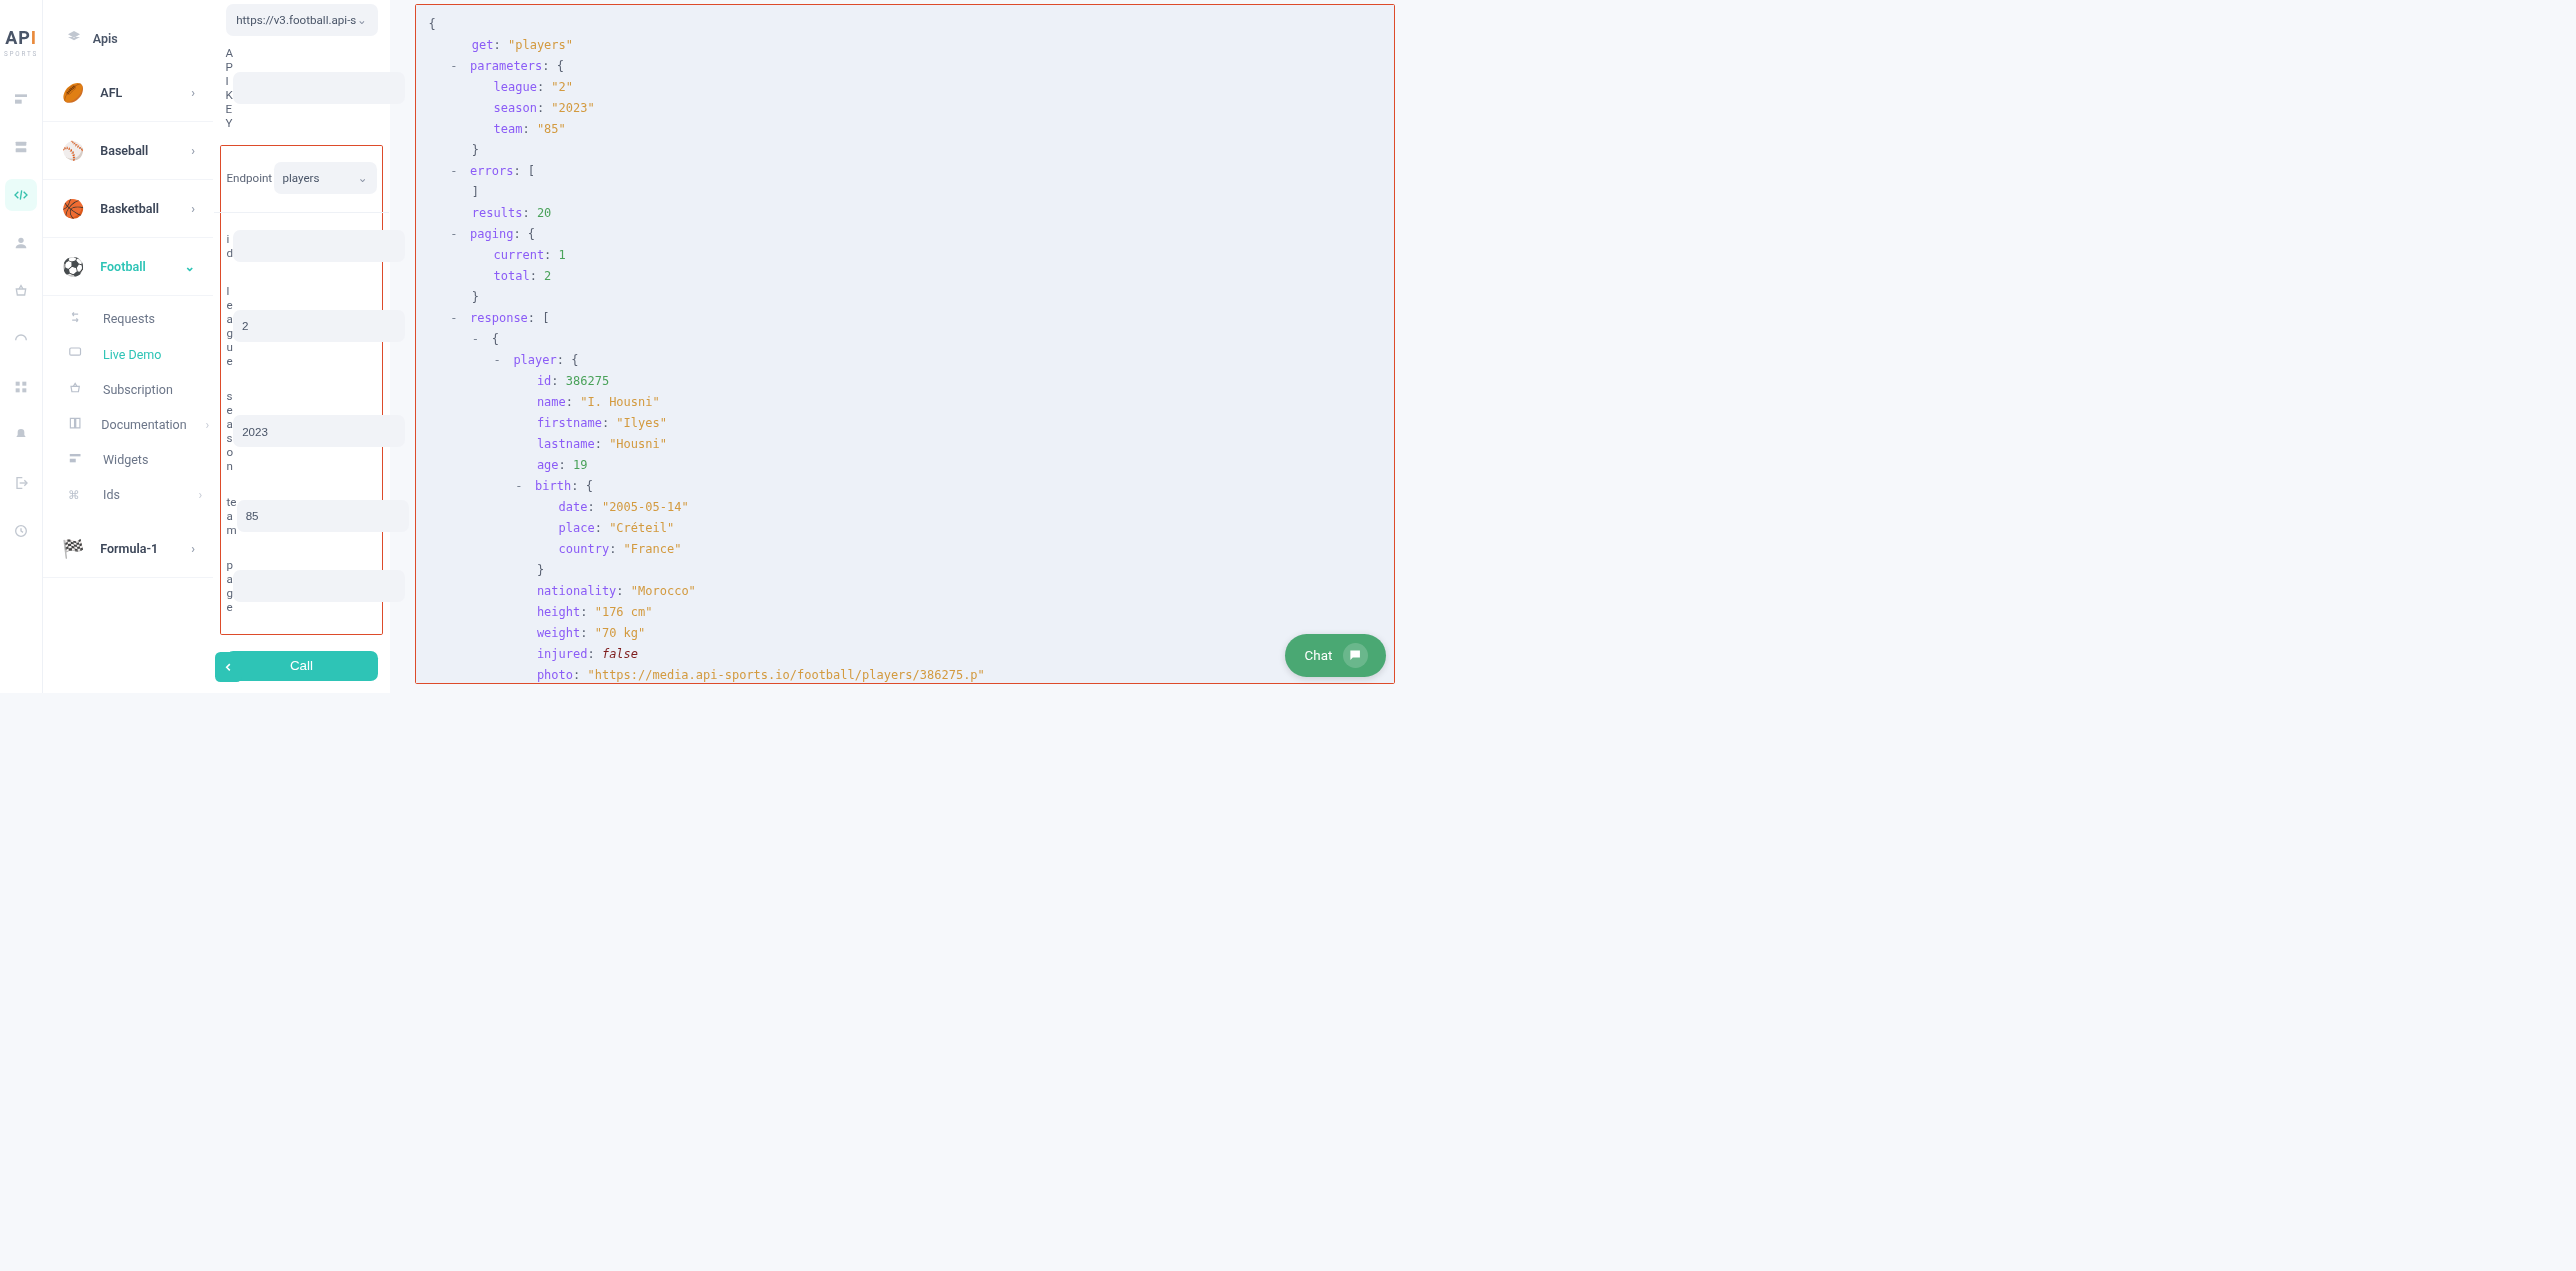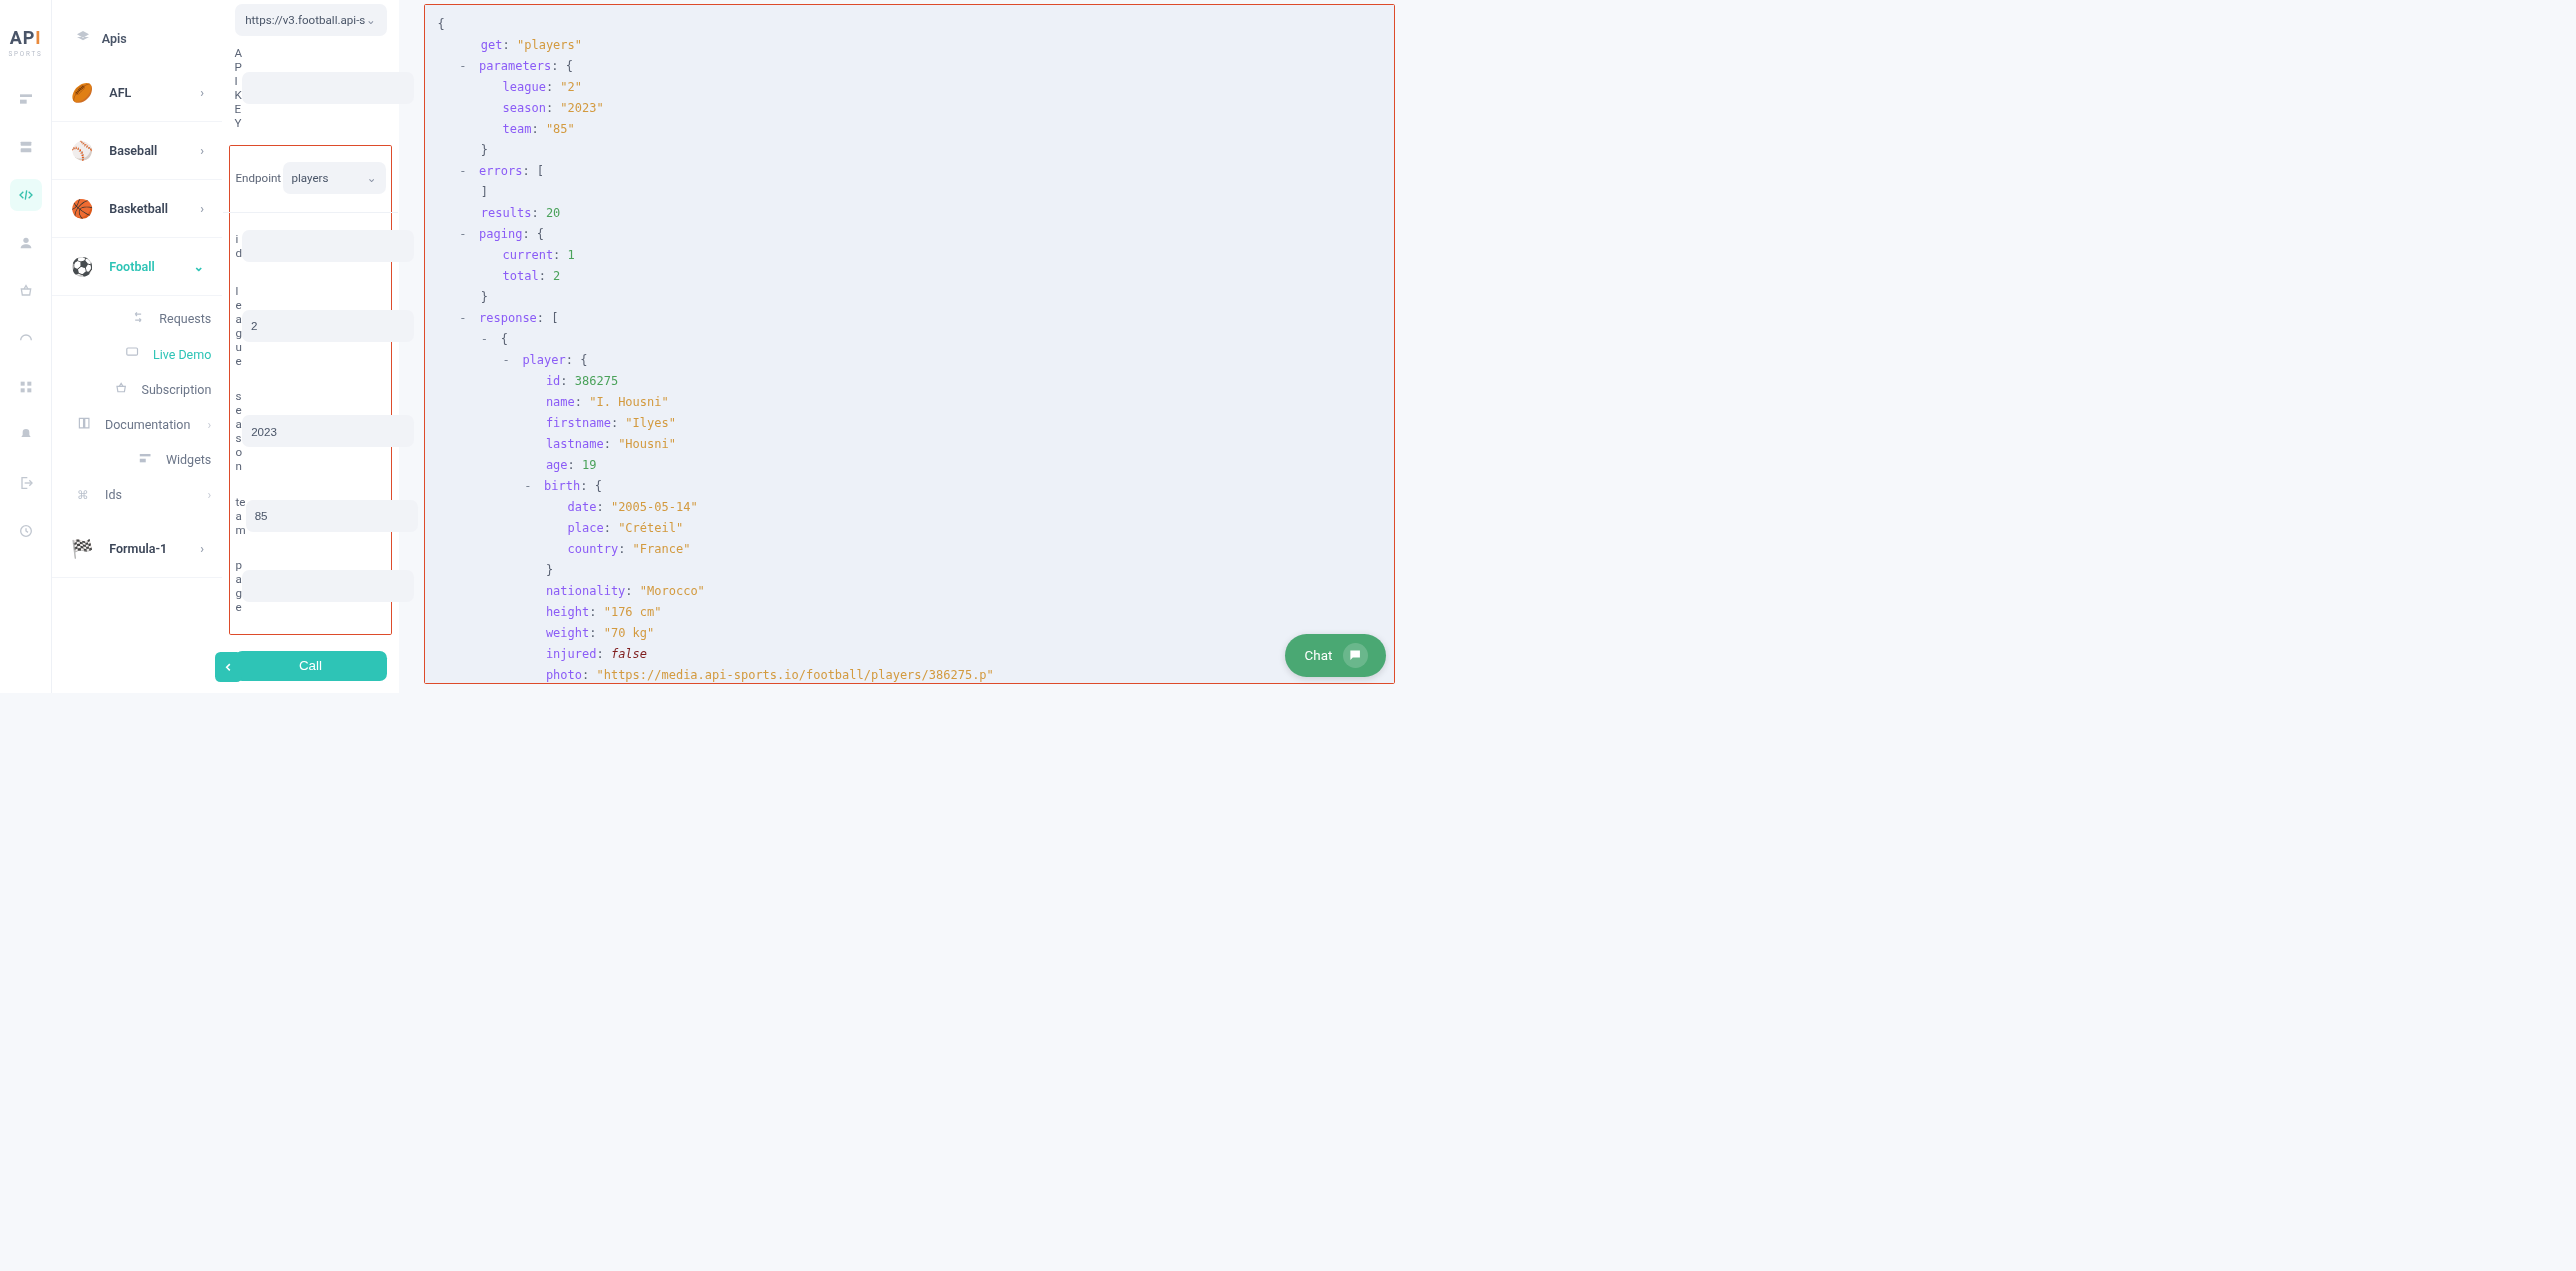--- a/index.html
+++ b/index.html
@@ -11,21 +11,21 @@
     overflow: hidden;
   }
   .app {
     display: flex;
     width: 1404px;
     height: 693px;
     position: relative;
   }
   
   .iconrail {
-    width: 52px;
+    width: 43px;
     background: #fff;
     display: flex;
     flex-direction: column;
     align-items: center;
     padding-top: 27px;
     gap: 16px;
     border-right: 0.9px solid #eef1f6;
   }
   .iconrail .logo {
     display:flex; flex-direction:column; align-items:center;
@@ -60,23 +60,23 @@
     border-bottom:0.9px solid #f2f4f8;
     cursor:pointer; position:relative;
     color:#3c4658; font-weight:600;
   }
   .sport-item .sport-ic { width:25px; height:25px; display:flex; align-items:center; justify-content:center; font-size:18px;}
   .sport-item .chev { margin-left:auto; color:#9aa2b1; }
   .sport-item.active { color:#2ec4b6; }
   .sport-item.active .chev { color:#2ec4b6; }
   .sub-list { padding: 5.4px 0 9px 0; }
   .sub-item {
-    display:flex; align-items:center; gap:12px;
+    display:flex; align-items:center; gap:19px;
     padding: 9px 10.7px 9px 25px;
-    color:#6c7689; font-size:12.5px; cursor:pointer;justify-content:flex-end;
+    color:#6c7689; font-size:12.5px; cursor:pointer;
   }
   .sub-item.active { color:#2ec4b6; }
   .sub-item .sub-ic { width:16px; color:#b9c0cc; }
   .sub-item .sub-chev { margin-left:auto; color:#c7ccd6; }
 
   
   .collapse-tab {
     position:absolute;
     left: 215px; bottom: 10.7px;
     width:27px; height:30px;

